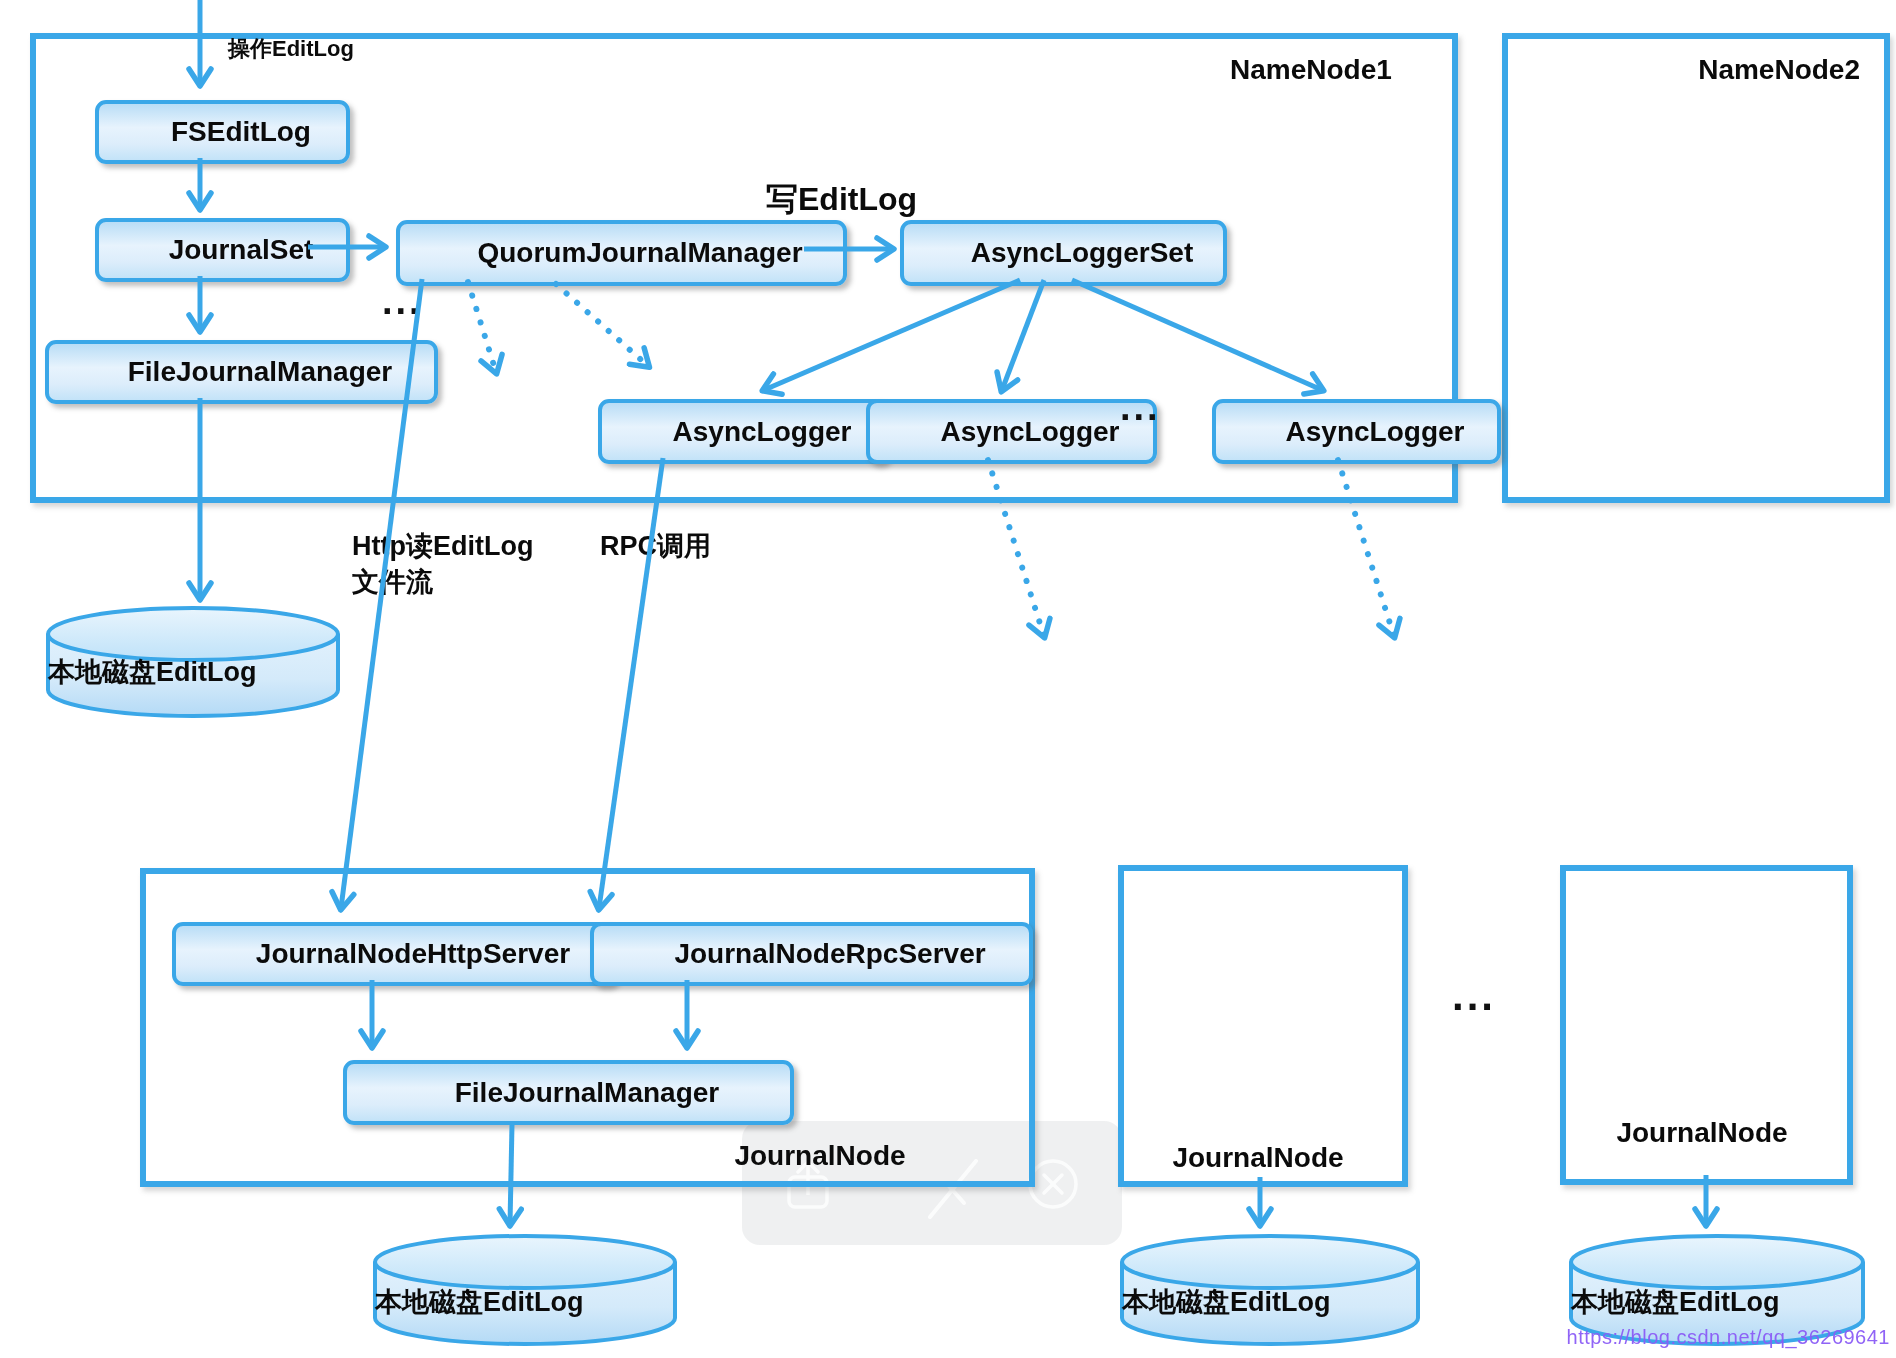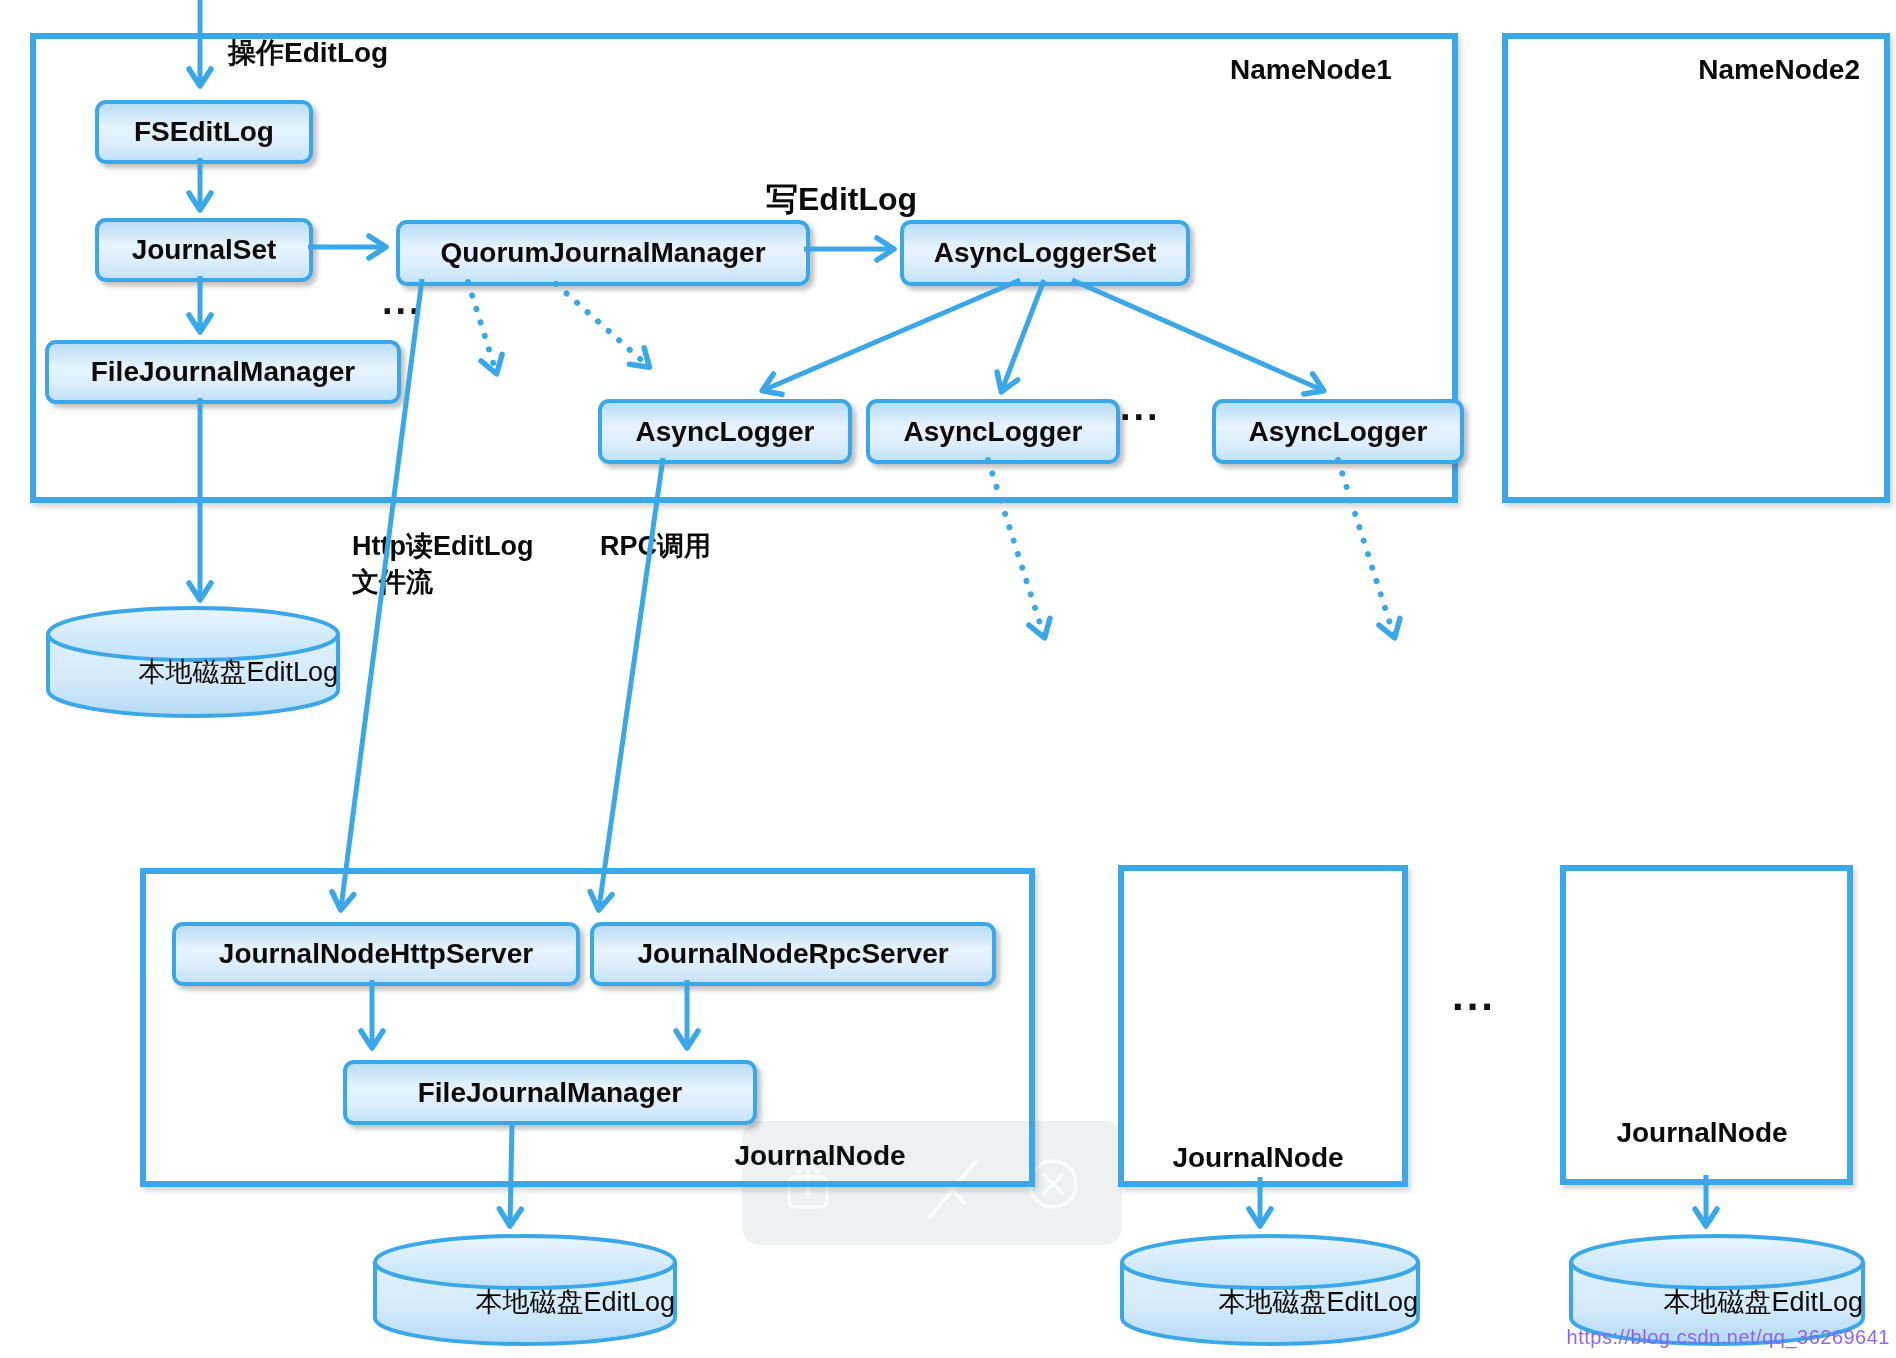--- a/index.html
+++ b/index.html
@@ -11,26 +11,26 @@
   .frame,.node,.frame-label,.ann,.dots{z-index:2;}
   .cyl-label,.watermark{z-index:4;}
   
   .frame{position:absolute;border:6px solid #3aa7e8;background:transparent;
          box-shadow:3px 4px 5px rgba(110,110,110,0.28);}
   .frame-label{position:absolute;font-weight:bold;font-size:28px;color:#0b0b0b;white-space:nowrap;}
   
   .node{position:absolute;border:4px solid #3aa7e8;border-radius:11px;
         background:linear-gradient(180deg,#b9ddf6 0%,#e7f3fd 42%,#dcedfb 72%,#c3e3f8 100%);
         box-shadow:4px 4px 5px rgba(90,90,90,0.38);
-        display:flex;align-items:center;justify-content:center;}
+        display:flex;align-items:center;justify-content:center;padding-left:37px;}
   .node span{font-weight:bold;font-size:28px;color:#0b0b0b;white-space:nowrap;}
   
   .ann{position:absolute;font-weight:bold;font-size:27px;color:#0b0b0b;white-space:nowrap;}
   .dots{position:absolute;font-weight:bold;font-size:40px;color:#111;letter-spacing:3px;white-space:nowrap;}
-  .cyl-label{position:absolute;font-weight:normal;font-size:27px;color:#0b0b0b;text-align:right;}
+  .cyl-label{position:absolute;font-weight:bold;font-size:27px;color:#0b0b0b;text-align:left;}
   .watermark{position:absolute;left:1480px;top:1326px;width:410px;text-align:right;
              font-size:20px;color:#8b5cf6;opacity:0.95;letter-spacing:0.5px;}
   
   #overlay-panel{left:742px;top:1121px;width:380px;height:124px;border-radius:18px;
                  background:rgba(70,80,90,0.085);}
   #overlay-panel svg{position:absolute;opacity:0.8;}
 </style>
 </head>
 <body>
 
@@ -157,21 +157,21 @@
     </div>
   <div class="node" style="left:343px;top:1060px;width:406px;height:57px">
       <span>FileJournalManager</span>
     </div>
 
   <div class="cyl-label" style="left:48px;top:654px;width:290px">本地磁盘EditLog</div>
   <div class="cyl-label" style="left:375px;top:1284px;width:300px">本地磁盘EditLog</div>
   <div class="cyl-label" style="left:1122px;top:1284px;width:296px">本地磁盘EditLog</div>
   <div class="cyl-label" style="left:1571px;top:1284px;width:292px">本地磁盘EditLog</div>
 
-  <div class="ann" style="left:228px;top:34px;font-size:28px">操作EditLog</div>
+  <div class="ann" style="left:228px;top:34px;font-size:22px">操作EditLog</div>
   <div class="ann" style="left:766px;top:178px;font-size:32px">写EditLog</div>
   <div class="ann" style="left:352px;top:528px">Http读EditLog</div>
   <div class="ann" style="left:352px;top:564px">文件流</div>
   <div class="ann" style="left:600px;top:528px">RPC调用</div>
   <div class="dots" style="left:382px;top:280px;font-size:38px">...</div>
   <div class="dots" style="left:1120px;top:386px;font-size:38px">...</div>
   <div class="dots" style="left:1452px;top:972px;font-size:42px">...</div>
 
   <div class="watermark">https://blog.csdn.net/qq_36269641</div>
 

